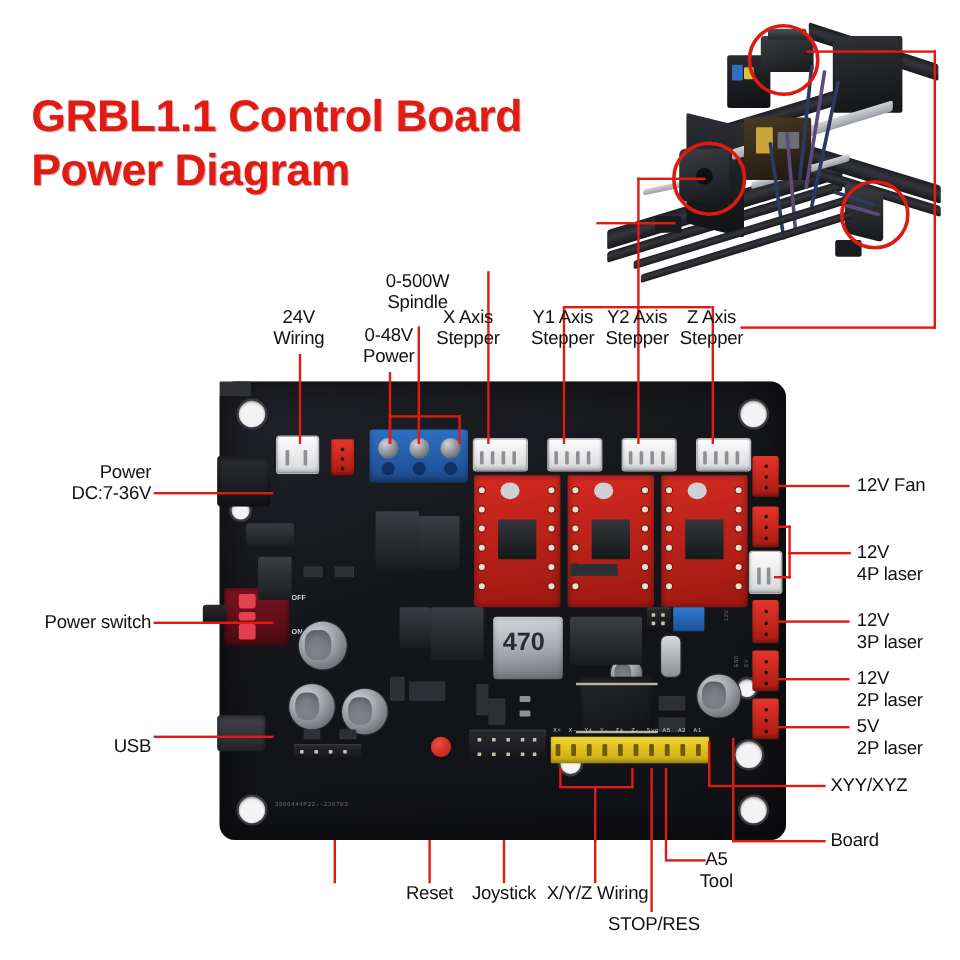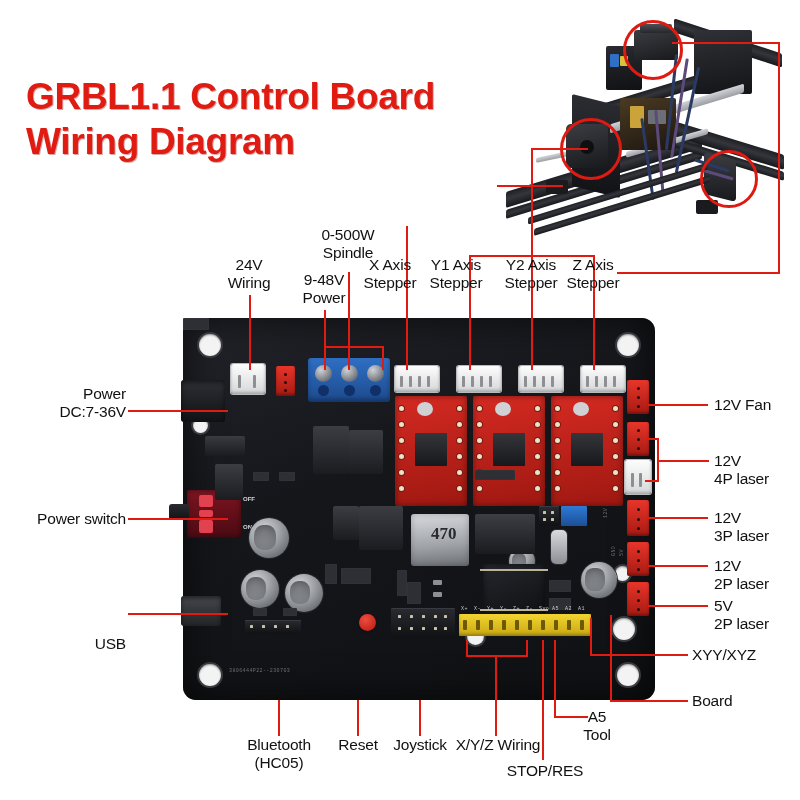--- a/index.html
+++ b/index.html
@@ -149,21 +149,21 @@
   .mot{position:absolute;background:linear-gradient(165deg,#3c3d42,#18191c);border-radius:3px;}
   .wire{position:absolute;background:#2b3a63;border-radius:1px;}
   .wire2{position:absolute;background:#5c4a7a;border-radius:1px;}
 </style>
 </head>
 <body>
 
 <div id="stage">
 
   <div class="title">GRBL1.1 Control Board
-Wiring Diagram</div>
+Power Diagram</div>
 
   <div id="cnc">
 
     <div class="alx" style="left:8px;top:148px;width:196px;height:16px;transform:skewY(-17deg);"></div>
     <div class="alx" style="left:8px;top:166px;width:196px;height:9px;transform:skewY(-17deg);"></div>
     <div class="alx" style="left:150px;top:120px;width:136px;height:15px;transform:skewY(17deg);"></div>
     <div class="alx" style="left:150px;top:137px;width:136px;height:9px;transform:skewY(17deg);"></div>
 
     <div class="alx" style="left:176px;top:22px;width:108px;height:14px;transform:skewY(18deg);"></div>
     <div class="alx" style="left:100px;top:68px;width:152px;height:13px;transform:skewY(-17deg);"></div>
@@ -337,21 +337,21 @@
     <div class="cap p" style="left:398px;top:244px;width:36px;height:36px;"></div>
     <div class="cap p" style="left:326px;top:230px;width:26px;height:26px;"></div>
 
     <div class="blk p" style="left:32px;top:146px;width:28px;height:36px;"></div>
     <div class="blk p" style="left:150px;top:188px;width:26px;height:34px;"></div>
     <div class="blk p" style="left:176px;top:188px;width:44px;height:44px;"></div>
     <div class="blk p" style="left:130px;top:108px;width:36px;height:48px;"></div>
     <div class="blk p" style="left:166px;top:112px;width:34px;height:44px;"></div>
 
     <div class="p" style="left:228px;top:196px;width:58px;height:52px;background:linear-gradient(175deg,#d8dade,#9fa2a7 60%,#6c6f75);border-radius:3px;box-shadow:inset 0 0 6px rgba(0,0,0,.25);"></div>
-    <div class="p" style="left:248px;top:206px;color:#2a2b30;font-size:17px;font-weight:bold;font-family:Liberation Serif, serif;">470</div>
+    <div class="p" style="left:236px;top:206px;color:#2a2b30;font-size:21px;font-weight:bold;font-family:Liberation Sans, sans-serif;">470</div>
 
     <div class="p" style="left:228px;top:196px;width:0;height:0;"></div>
     <div class="p" style="left:292px;top:196px;width:60px;height:40px;background:linear-gradient(180deg,#3d3e43,#1a1b1f);border-radius:2px;"></div>
 
     <div class="mcu p" style="left:300px;top:246px;width:62px;height:52px;"></div>
 
     <div class="xtal p" style="left:368px;top:212px;width:16px;height:34px;"></div>
 
     <div class="hdr p" style="left:62px;top:302px;width:56px;height:14px;">
       <i style="left:5px;top:5px;"></i>
@@ -510,52 +510,50 @@
   <div class="ln lnh" style="left:466px;top:655px;width:62px;"></div>
   <div class="ln lnv" style="left:466px;top:640px;height:16px;"></div>
   <div class="ln lnv" style="left:526px;top:640px;height:16px;"></div>
   <div class="ln lnv" style="left:495px;top:655px;height:46px;"></div>
   <div class="ln lnv" style="left:542px;top:640px;height:120px;"></div>
   <div class="ln lnv" style="left:554px;top:640px;height:76px;"></div>
   <div class="ln lnh" style="left:554px;top:716px;width:34px;"></div>
 
   <div class="lbl c" style="left:209px;top:256px;width:80px;">24V
 Wiring</div>
-  <div class="lbl c" style="left:284px;top:271px;width:80px;">9-48V
+  <div class="lbl c" style="left:284px;top:271px;width:80px;">0-48V
 Power</div>
   <div class="lbl c" style="left:308px;top:226px;width:80px;">0-500W
 Spindle</div>
   <div class="lbl c" style="left:352px;top:256px;width:76px;">X Axis
 Stepper</div>
-  <div class="lbl c" style="left:418px;top:256px;width:76px;">Y1 Axis
+  <div class="lbl c" style="left:431px;top:256px;width:76px;">Y1 Axis
 Stepper</div>
   <div class="lbl c" style="left:493px;top:256px;width:76px;">Y2 Axis
 Stepper</div>
   <div class="lbl c" style="left:555px;top:256px;width:76px;">Z Axis
 Stepper</div>
 
   <div class="lbl r" style="left:38px;top:385px;width:88px;">Power
 DC:7-36V</div>
   <div class="lbl r" style="left:24px;top:510px;width:102px;">Power switch</div>
-  <div class="lbl r" style="left:46px;top:635px;width:80px;">USB</div>
+  <div class="lbl r" style="left:46px;top:614px;width:80px;">USB</div>
 
   <div class="lbl l" style="left:714px;top:396px;width:86px;">12V Fan</div>
   <div class="lbl l" style="left:714px;top:452px;width:86px;">12V
 4P laser</div>
   <div class="lbl l" style="left:714px;top:509px;width:86px;">12V
 3P laser</div>
   <div class="lbl l" style="left:714px;top:557px;width:86px;">12V
 2P laser</div>
   <div class="lbl l" style="left:714px;top:597px;width:86px;">5V
 2P laser</div>
   <div class="lbl l" style="left:692px;top:646px;width:100px;">XYY/XYZ</div>
   <div class="lbl l" style="left:692px;top:692px;width:86px;">Board</div>
 
-  <div class="lbl c" style="left:236px;top:736px;width:86px;">Bluetooth
-(HC05)</div>
   <div class="lbl c" style="left:327px;top:736px;width:62px;">Reset</div>
   <div class="lbl c" style="left:383px;top:736px;width:74px;">Joystick</div>
   <div class="lbl c" style="left:452px;top:736px;width:92px;">X/Y/Z Wiring</div>
   <div class="lbl c" style="left:497px;top:762px;width:96px;">STOP/RES</div>
   <div class="lbl c" style="left:572px;top:708px;width:50px;">A5
 Tool</div>
 
 </div>
 
 </body></html>

